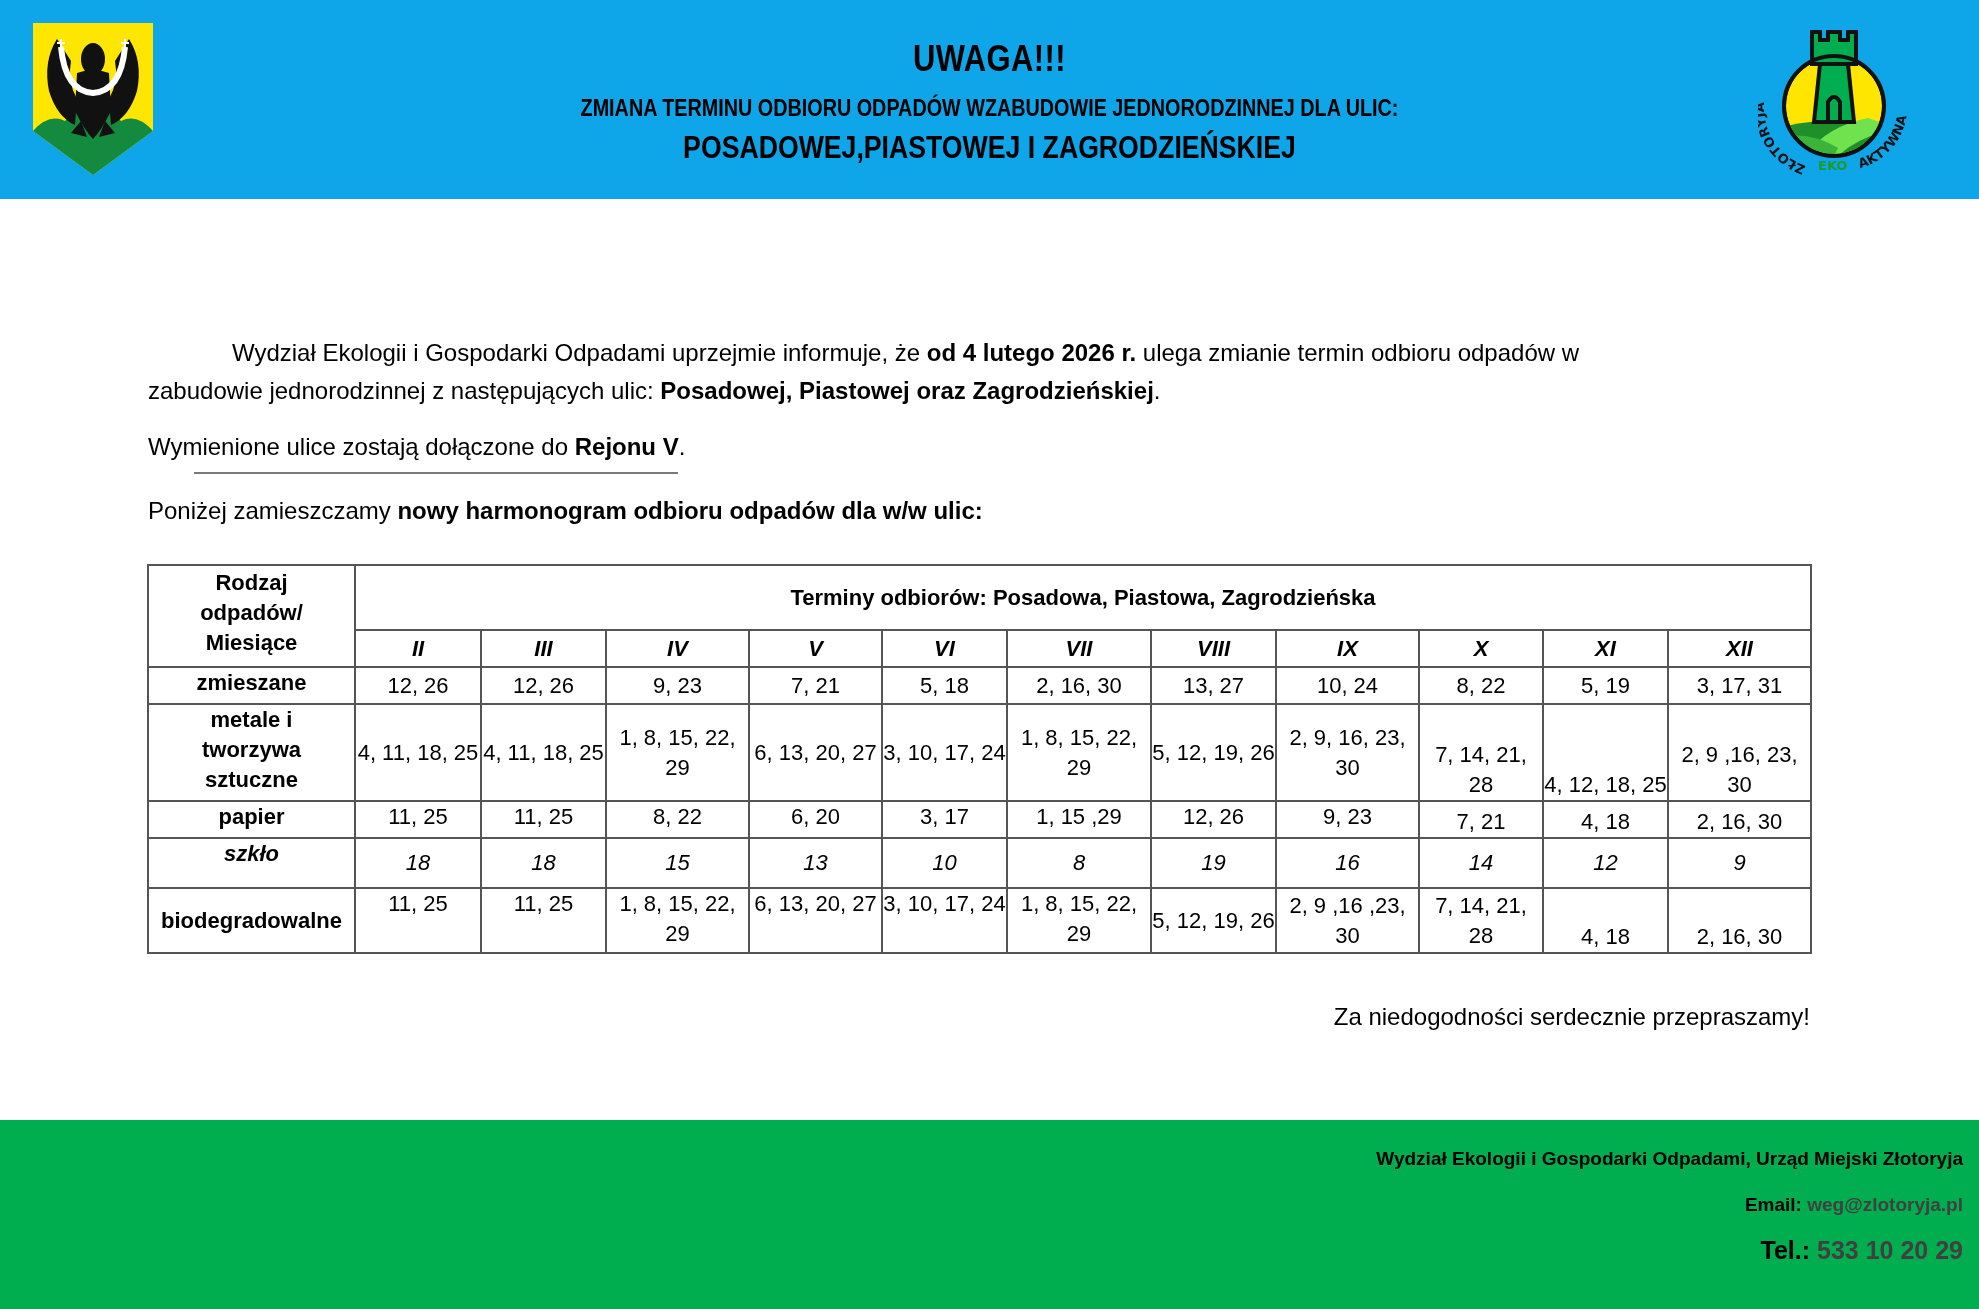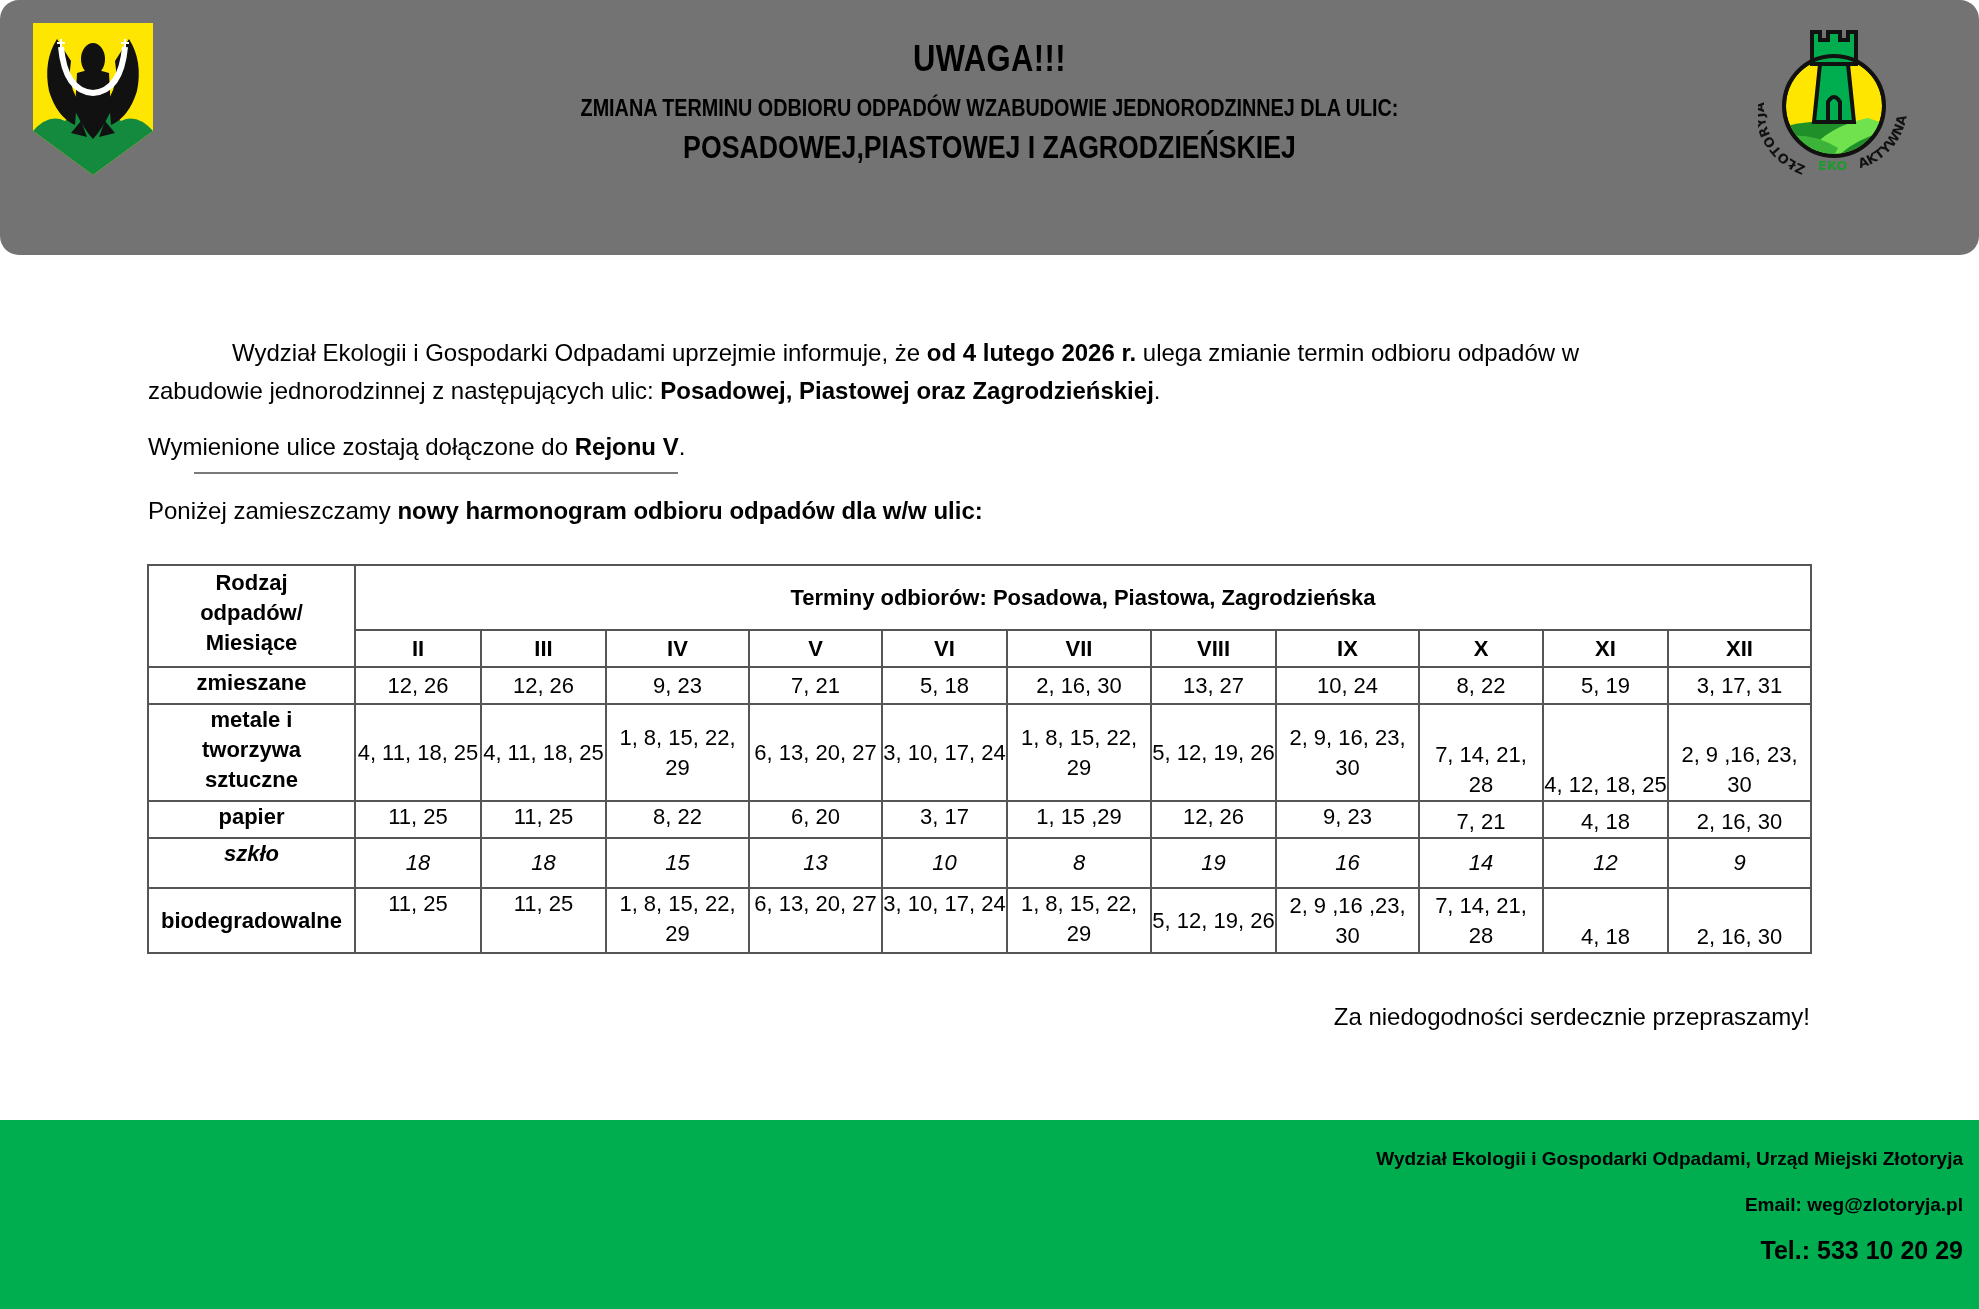--- a/index.html
+++ b/index.html
@@ -1,19 +1,19 @@
 <!DOCTYPE html>
 <html><head>
 <meta charset="utf-8">
 <style>
   * { box-sizing: border-box; margin: 0; padding: 0; }
   html, body { width: 1979px; height: 1309px; background: #ffffff; overflow: hidden; }
   body { position: relative; font-family: "Liberation Sans", sans-serif; color: #000; }
 
-  .header { position: absolute; left: 0; top: 0; width: 1979px; height: 255px; background: #737373; border-radius: 19px; }
+  .header { position: absolute; left: 0; top: 0; width: 1979px; height: 199px; background: #0ea5e9; }
   .footer { position: absolute; left: 0; top: 1120px; width: 1979px; height: 189px; background: #00ae50; padding-left: 47px; }
 
   .crest { position: absolute; left: 31px; top: 21px; width: 124px; height: 154px; }
   .eco-logo { position: absolute; left: 1758px; top: 18px; width: 150px; height: 160px; }
 
   .h-title { position: absolute; left: 0; width: 1979px; text-align: center; font-weight: bold; }
   .h1 { top: 38px; font-size: 36px; letter-spacing: 0.5px; transform: scaleX(0.86); }
   .h2 { top: 95px; font-size: 23px; transform: scaleX(0.86); }
   .h3 { top: 130px; font-size: 31px; transform: scaleX(0.86); }
 
@@ -22,37 +22,37 @@
   .p1 { top: 334px; width: 1660px; }
   .p1 .indent { display: inline-block; width: 84px; }
   .p2 { top: 428px; }
   .p4 { top: 492px; }
   .divider { position: absolute; left: 194px; top: 472px; width: 484px; height: 2px; background: #7a7a7a; }
 
   table.schedule { position: absolute; left: 147px; top: 564px; border-collapse: collapse; table-layout: fixed; font-size: 22px; }
   table.schedule td { border: 2px solid #555; text-align: center; vertical-align: middle; padding: 0; line-height: 30px; }
   .th-type { font-weight: bold; vertical-align: top !important; line-height: 28px; padding-top: 2px !important; }
   .th-terms { font-weight: bold; height: 65px; border-radius: 21px; }
-  .th-month { font-weight: bold; height: 37px; }
+  .th-month { font-weight: bold; height: 37px; font-style: italic; }
   .row-type { font-weight: bold; vertical-align: top !important; }
   .r-mixed td { height: 37px; margin-top: 8px; }
   .r-metal td { height: 97px; }
   .r-paper td { height: 37px; }
   .r-glass td { height: 50px; font-style: italic; }
   .r-bio td { height: 65px; }
   .cell-top { vertical-align: top !important; }
   .cell-bottom { vertical-align: bottom !important; }
 
   .apology { position: absolute; left: 1302px; top: 1003px; font-size: 24px; width: 508px; text-align: right; }
 
   .f-line { position: absolute; right: 16px; font-weight: bold; text-align: right; white-space: nowrap; }
   .f1 { top: 1148px; font-size: 19px; transform-origin: right; }
   .f2 { top: 1194px; font-size: 19px; }
   .f3 { top: 1238px; font-size: 25px; }
-  .white { color: #000000; }
+  .white { color: #404040; }
 </style>
 </head>
 <body>
 
 <div class="header">
   <svg class="crest" viewBox="0 0 124 154">
     <path d="M2 2 H122 V110 L62 154 L2 110 Z" fill="#ffe600"></path>
     <path d="M2 110 Q18 92 34 100 Q48 84 62 94 Q76 84 90 100 Q106 92 122 110 L62 154 Z" fill="#138a3e"></path>
     <g fill="#111">
       <ellipse cx="62" cy="38" rx="12" ry="16"></ellipse>

